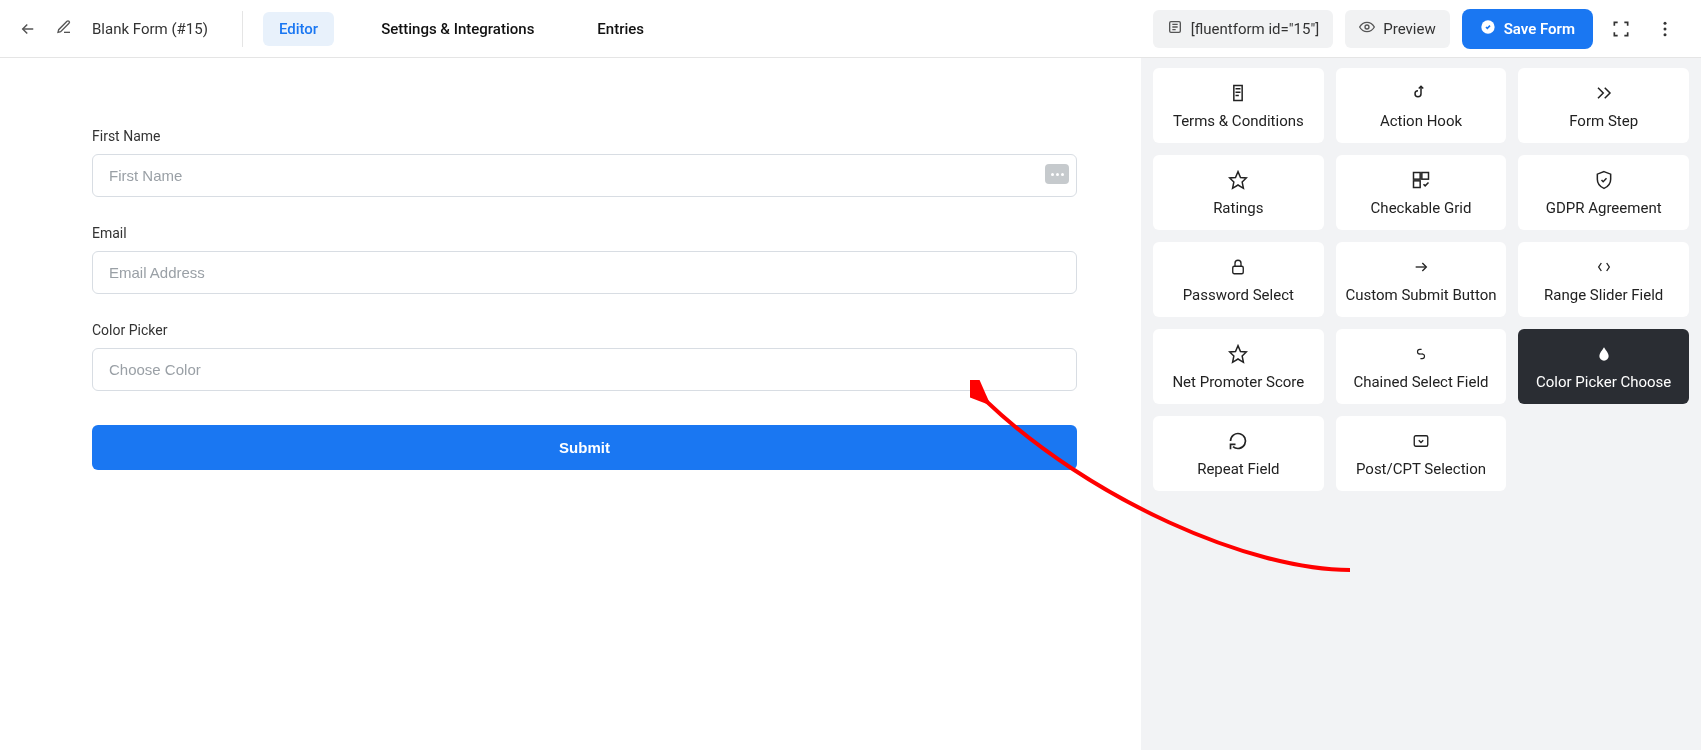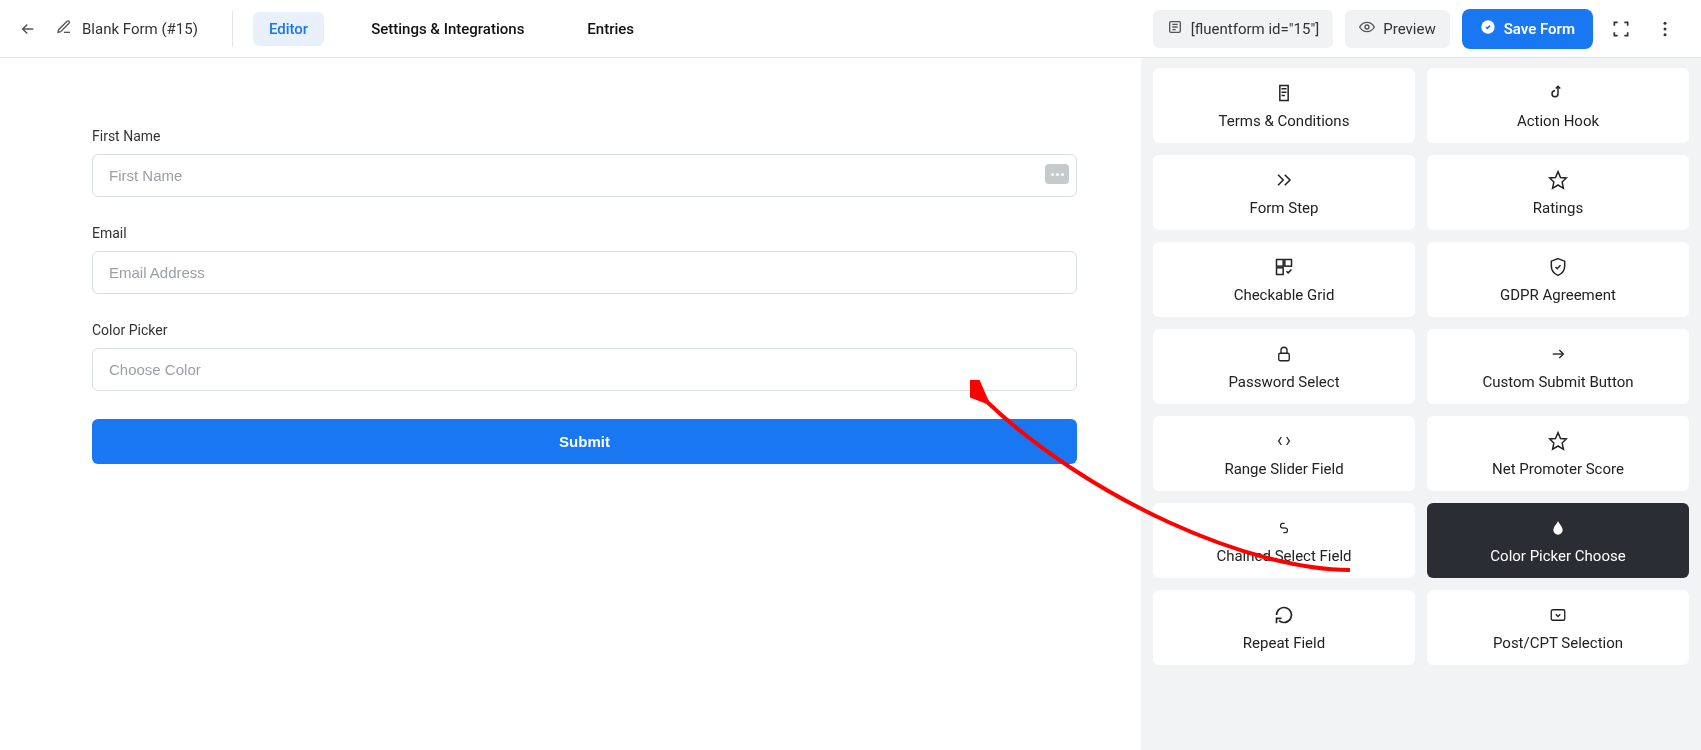--- a/index.html
+++ b/index.html
@@ -23,21 +23,21 @@
   align-items: center;
   padding: 0 20px 0 16px;
   gap: 16px;
 }
 .back-btn {
   width: 24px; height: 24px;
   display:flex; align-items:center; justify-content:center;
   cursor:pointer;
 }
 .title-wrap {
-  display:flex; align-items:center; gap:10px;
+  display:flex; align-items:center; gap:20px;
   padding-right: 18px;
 }
 .title-text { font-size: 15px; color:#333; }
 .vr { width:1px; height:36px; background:#e5e5e5; margin:0 4px 0 0; }
 
 .tabs { display:flex; gap: 31px; align-items:center; }
 .tab {
   padding: 8px 16px;
   border-radius: 6px;
   cursor:pointer;
@@ -112,32 +112,33 @@
 .submit-btn {
   width:100%;
   background:#1a77f2;
   color:#fff;
   border:none;
   border-radius:6px;
   padding: 14px;
   font-size:15px;
   font-weight:600;
   cursor:pointer;
+  margin-top: 6px;
 }
 
 
 .sidebar {
   width:560px;
   background:#f2f3f5;
   padding: 10px 12px 12px 12px;
   overflow:hidden;
 }
 .field-grid {
   display:grid;
-  grid-template-columns: 1fr 1fr;
+  grid-template-columns: 1fr 1fr 1fr;
   gap:12px;
 }
 .field-card {
   background:#fff;
   border-radius:6px;
   height:75px;
   display:flex;
   flex-direction:column;
   align-items:center;
   justify-content:center;

